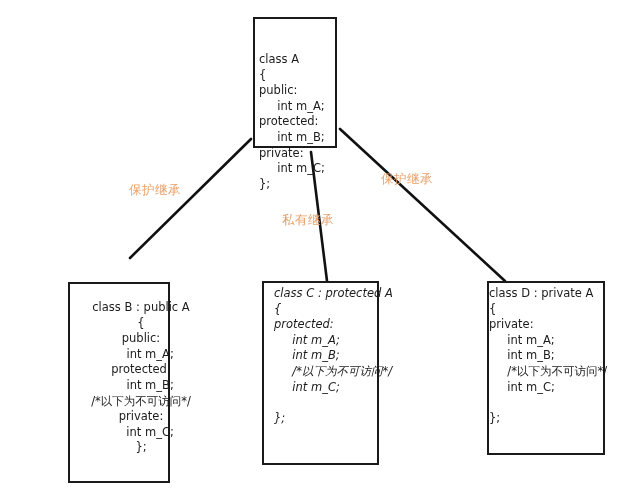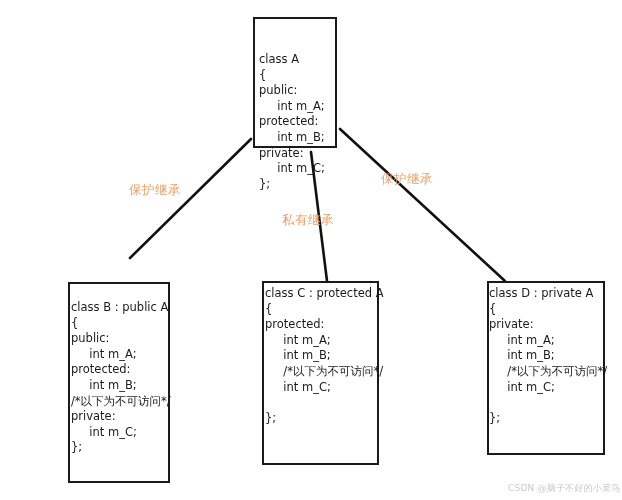--- a/index.html
+++ b/index.html
@@ -77,33 +77,33 @@
 {
 public:
      int m_A;
 protected:
      int m_B;
 private:
      int m_C;
 };</div>
 
   <div class="class-box" style="left:68px; top:282px; width:102px; height:201px;"></div>
-  <div class="code" style="left:71px; top:300px; width:140px;">class B : public A
+  <div class="code" style="left:71px; top:300px; width:140px;text-align:center;">class B : public A
 {
 public:
      int m_A;
 protected:
      int m_B;
 /*以下为不可访问*/
 private:
      int m_C;
 };</div>
 
   <div class="class-box" style="left:262px; top:281px; width:117px; height:184px;"></div>
-  <div class="code" style="left:265px; top:286px; width:150px;">class C : protected A
+  <div class="code" style="left:274px; top:286px; width:150px;font-style:italic;">class C : protected A
 {
 protected:
      int m_A;
      int m_B;
      /*以下为不可访问*/
      int m_C;
 
 };</div>
 
   <div class="class-box" style="left:487px; top:281px; width:118px; height:174px;"></div>
@@ -114,15 +114,14 @@
      int m_B;
      /*以下为不可访问*/
      int m_C;
 
 };</div>
 
   <div class="edge-label" style="left:129px; top:182px;">保护继承</div>
   <div class="edge-label" style="left:282px; top:212px;">私有继承</div>
   <div class="edge-label" style="left:381px; top:171px;">保护继承</div>
 
-  <div class="watermark" style="left:508px; top:482px;">CSDN @脑子不好的小菜鸟</div>
 
 </div>
 
 </body></html>

